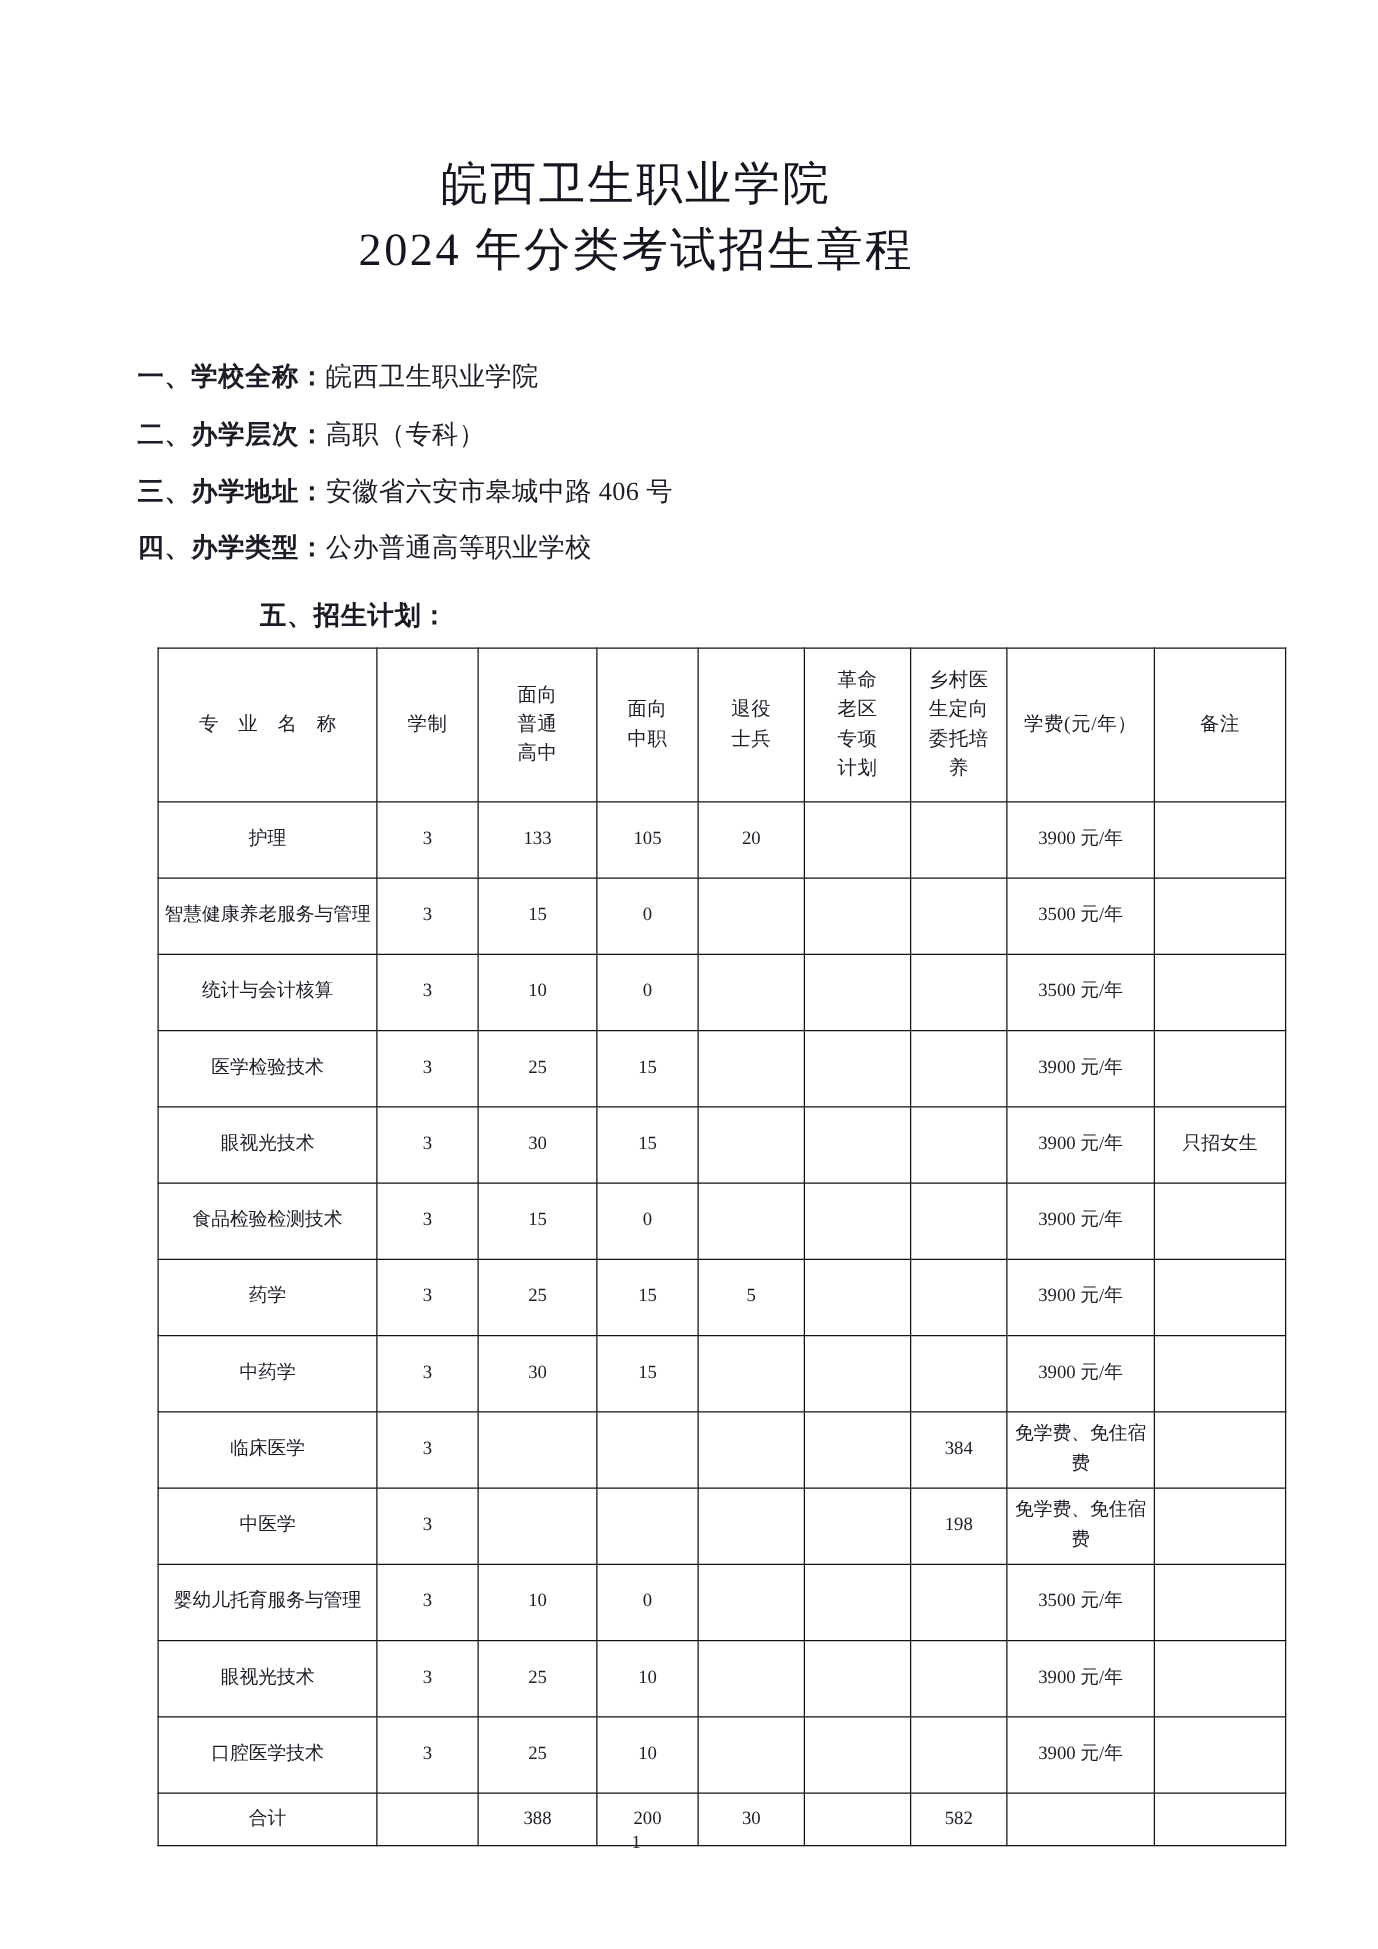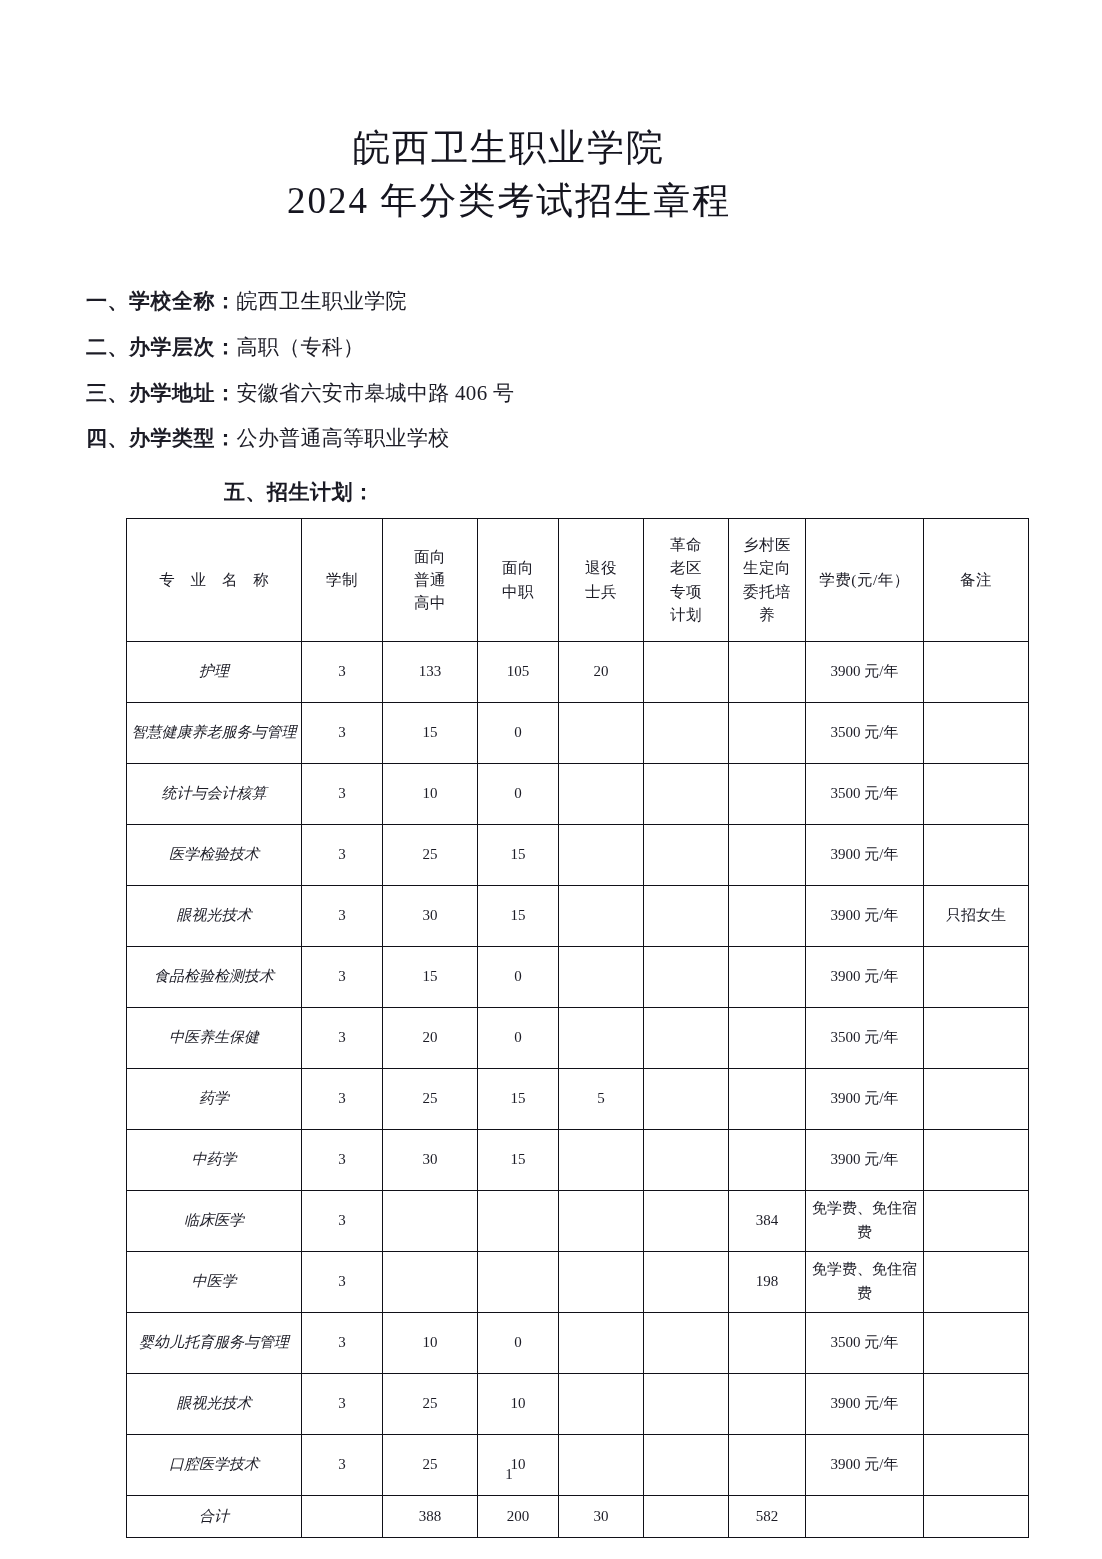--- a/index.html
+++ b/index.html
@@ -31,21 +31,21 @@
     font-size: 37px;
     font-weight: 400;
     letter-spacing: 2px;
     line-height: 1.42;
     color: #15151f;
   }
 
   
   .info-list {
     margin-top: 52px;
-    padding-left: 86px;
+    padding-left: 110px;
   }
   .info-row {
     font-size: 21px;
     line-height: 2.18;
     color: #1c1c26;
     white-space: nowrap;
   }
   .info-label {
     font-weight: bold;
     letter-spacing: 0.5px;
@@ -55,21 +55,20 @@
     letter-spacing: 0.3px;
   }
 
   .section-heading {
     margin-top: 14px;
     padding-left: 208px;
     font-size: 21px;
     font-weight: bold;
     line-height: 1.6;
     letter-spacing: 0.5px;
-    margin-left: 16px;
   }
 
   
   .table-wrap {
     margin-top: 8px;
     padding-left: 126px;
   }
   table.plan {
     border-collapse: collapse;
     width: 857px;
@@ -108,21 +107,21 @@
   .hdr-name {
     letter-spacing: 6px;
     padding-left: 6px;
   }
   table.plan tbody td {
     height: 37px;
   }
   table.plan tbody tr.tall td {
     height: 56px;
   }
-  td.name-cell { padding: 4px 5px; font-style: italic; }
+  td.name-cell { padding: 4px 5px; }
   td.fee-cell  { line-height: 1.5; margin-left: 46px; }
   .page-number {
     position: absolute;
     left: 0;
     right: 0;
     top: 1466px;
     text-align: center;
     font-size: 15px;
     color: #23232d;
   }
@@ -252,31 +251,20 @@
             <td>3</td>
             <td>15</td>
             <td>0</td>
             <td></td>
             <td></td>
             <td></td>
             <td class="fee-cell">3900 元/年</td>
             <td></td>
           </tr>
           <tr class="tall">
-            <td class="name-cell">中医养生保健</td>
-            <td>3</td>
-            <td>20</td>
-            <td>0</td>
-            <td></td>
-            <td></td>
-            <td></td>
-            <td class="fee-cell">3500 元/年</td>
-            <td></td>
-          </tr>
-          <tr class="tall">
             <td class="name-cell">药学</td>
             <td>3</td>
             <td>25</td>
             <td>15</td>
             <td>5</td>
             <td></td>
             <td></td>
             <td class="fee-cell">3900 元/年</td>
             <td></td>
           </tr>

